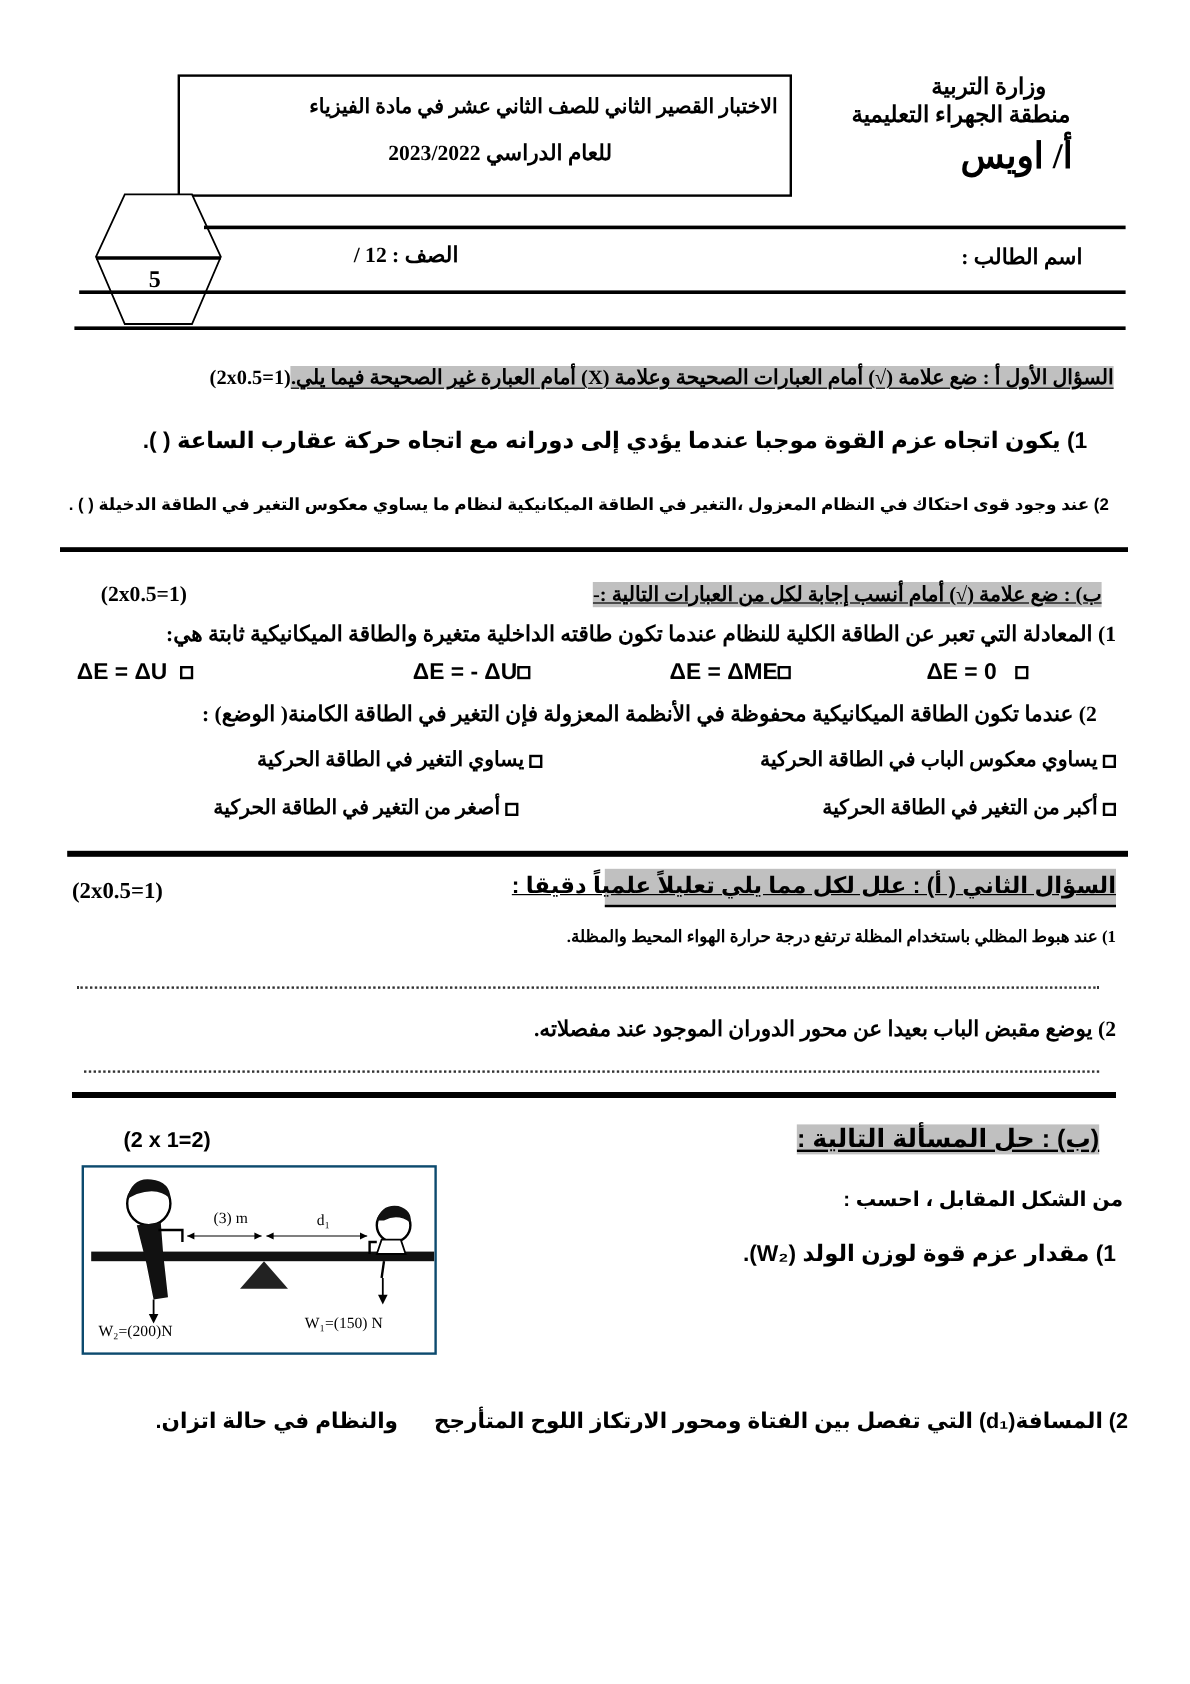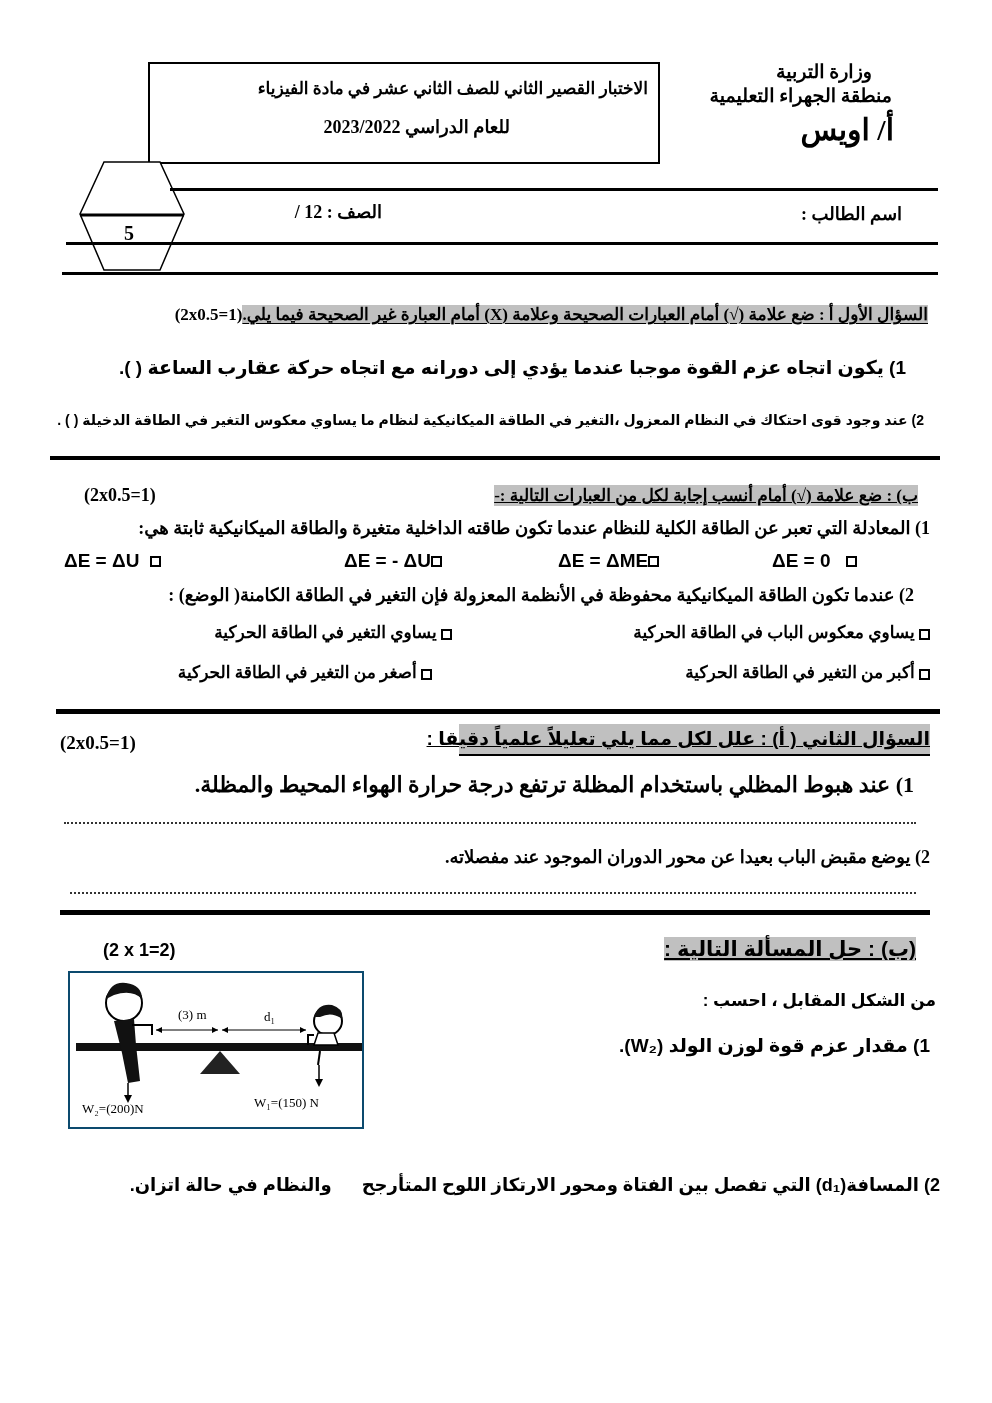--- a/index.html
+++ b/index.html
@@ -73,23 +73,23 @@
 </div>
 <div class="abs rtl bold" style="right:62px;top:662px;font-size:17px;white-space:nowrap;">
   <span class="box"></span> <span>أكبر من  التغير في الطاقة الحركية</span>
 </div>
 <div class="abs rtl bold" style="right:560px;top:662px;font-size:17px;white-space:nowrap;margin-left:22px;">
   <span class="box"></span> <span>أصغر من التغير في الطاقة الحركية</span>
 </div>
 
 <div class="rule" style="left:56px;top:709px;width:884px;height:5px;"></div>
 
-<div class="abs rtl bold sans" style="right:62px;top:724px;width:471px;height:30px;line-height:30px;font-size:19px;white-space:nowrap;background:#c0c0c0;text-decoration:underline;border-bottom:2px solid #000;">السؤال الثاني ( أ) : علل لكل مما يلي تعليلاً علمياً دقيقا :</div>
+<div class="abs rtl bold sans" style="right:62px;top:724px;width:426px;height:30px;line-height:30px;font-size:19px;white-space:nowrap;background:#c0c0c0;text-decoration:underline;border-bottom:2px solid #000;">السؤال الثاني ( أ) : علل لكل مما يلي تعليلاً علمياً دقيقا :</div>
 <div class="abs bold" style="left:60px;top:732px;font-size:19px;">(2x0.5=1)</div>
-<div class="abs rtl bold" style="right:78px;top:772px;font-size:22px;white-space:nowrap;margin-left:12px;">1) عند هبوط المظلي باستخدام المظلة ترتفع درجة حرارة الهواء المحيط والمظلة.</div>
+<div class="abs rtl bold" style="right:62px;top:772px;font-size:14px;white-space:nowrap;margin-left:12px;">1) عند هبوط المظلي باستخدام المظلة ترتفع درجة حرارة الهواء المحيط والمظلة.</div>
 <div class="dots" style="left:64px;top:822px;width:852px;"></div>
 <div class="abs rtl bold" style="right:62px;top:846px;font-size:18px;white-space:nowrap;">2) يوضع مقبض الباب بعيدا عن محور الدوران الموجود عند مفصلاته.</div>
 <div class="dots" style="left:70px;top:892px;width:846px;"></div>
 
 <div class="rule" style="left:60px;top:910px;width:870px;height:5px;"></div>
 
 <div class="abs rtl bold sans" style="right:76px;top:937px;font-size:21px;white-space:nowrap;background:#c0c0c0;text-decoration:underline;">(ب)  : حل المسألة التالية :</div>
 <div class="abs bold sans" style="left:103px;top:940px;font-size:18px;">(2 x 1=2)</div>
 <div class="abs rtl bold sans" style="right:56px;top:990px;font-size:17px;white-space:nowrap;">من الشكل المقابل ، احسب :</div>
 <div class="abs rtl bold sans" style="right:62px;top:1034px;font-size:19px;white-space:nowrap;">1) مقدار عزم قوة لوزن الولد (W₂).</div>

